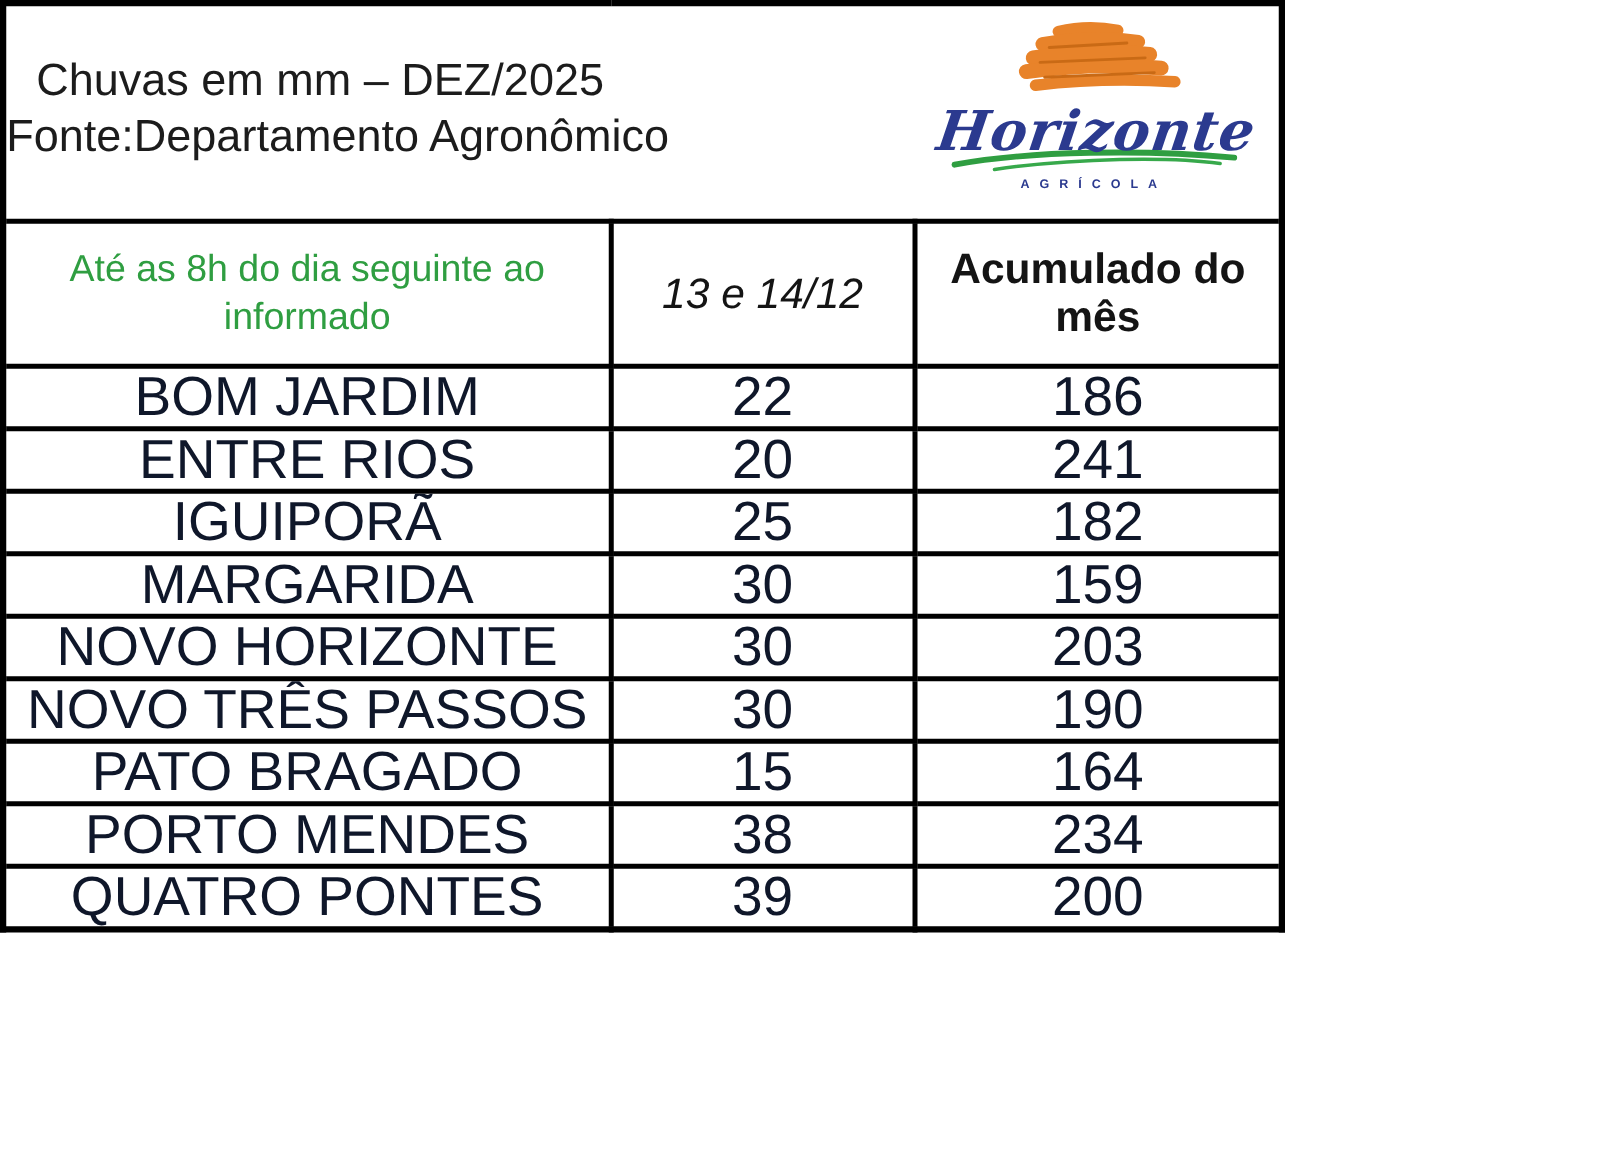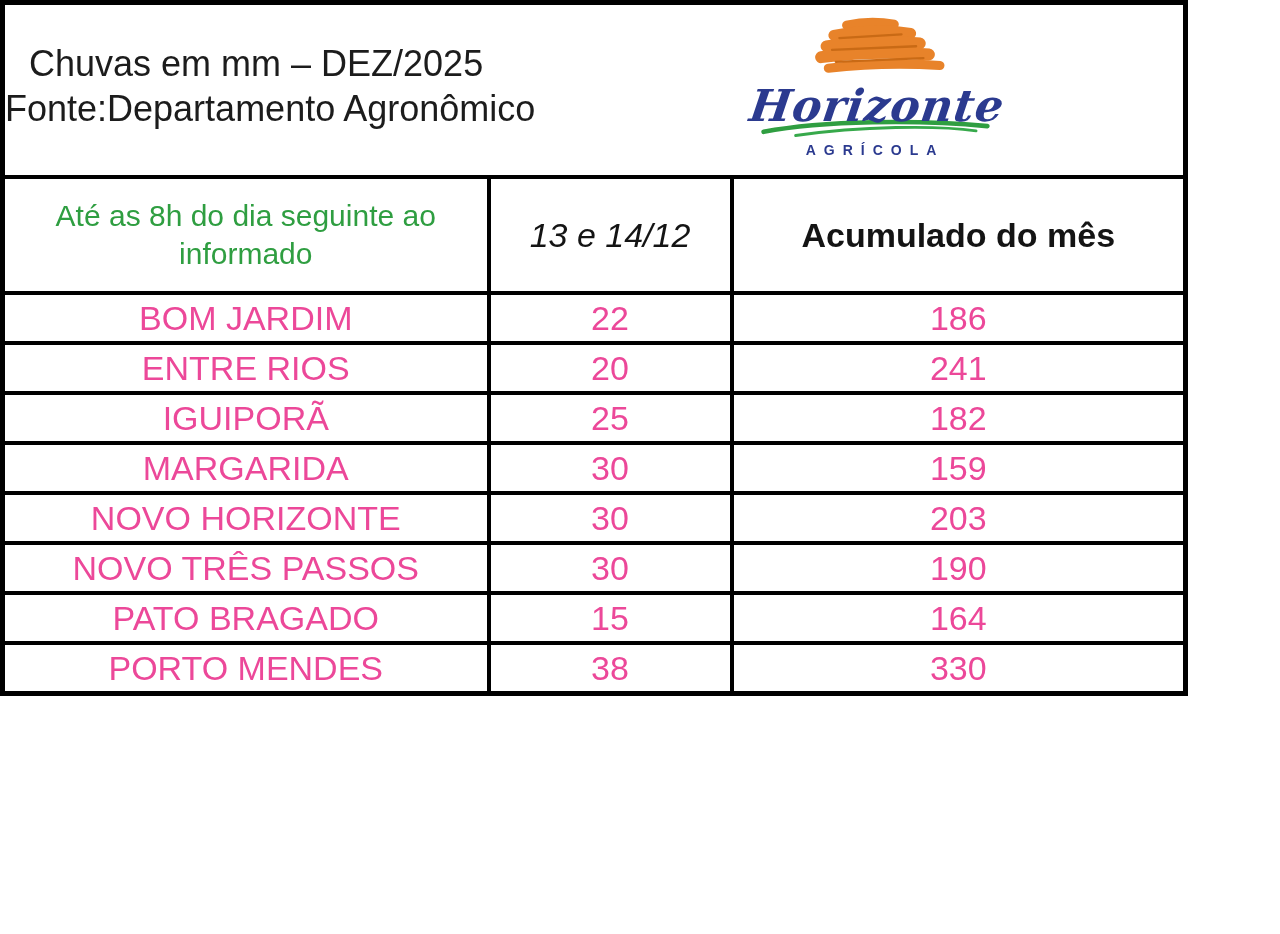--- a/index.html
+++ b/index.html
@@ -6,21 +6,21 @@
   .sheet{
     position:relative;
     width:1280px;height:934px;
     background:#ffffff;
     font-family:"Liberation Sans","DejaVu Sans",sans-serif;
     color:#1a1a1a;
     overflow:hidden;
   }
   table.rain{
     position:absolute;left:0;top:0;
-    width:1188px;
+    width:1028px;
     border-collapse:collapse;
     table-layout:fixed;
     border:5px solid #000;
   }
   table.rain td{
     border:4px solid #000;
     padding:0;
     text-align:center;
     vertical-align:middle;
     overflow:hidden;
@@ -39,35 +39,35 @@
     font-style:italic;font-weight:bold;
     font-size:44px;line-height:46px;
     color:#2b3a8f;
     transform:skewX(-8deg);
     margin-top:2px;
     letter-spacing:1px;
   }
   .logo-swoosh{display:block;margin:-12px auto 0 auto;}
   .logo-sub{
     margin-top:3px;
-    font-size:14px;font-weight:bold;
+    font-size:10px;font-weight:bold;
     letter-spacing:8px;
     color:#2b3a8f;
   }
   
   tr.header-row td{height:112px;}
   .h-loc{
     color:#2f9e41;
     font-size:30px;line-height:38px;
     max-width:420px;margin:0 auto;
   }
   .h-period{font-size:34px;color:#141414;font-style:italic;}
   .h-acc{font-size:34px;font-weight:bold;color:#141414;}
   
-  tr.data-row td{height:46px;font-size:34px;line-height:40px;color:#ec4899;text-align:center;}
+  tr.data-row td{height:46px;font-size:44px;line-height:40px;color:#0f172a;text-align:center;}
   tr.data-row td.c-loc{letter-spacing:0px;}
 </style>
 </head>
 <body>
 
 <div class="sheet">
   <table class="rain">
     <colgroup>
       <col style="width:486px">
       <col style="width:243px">
@@ -155,19 +155,24 @@
 
   <tr class="data-row">
     <td class="c-loc">PATO BRAGADO</td>
     <td class="c-val">15</td>
     <td class="c-acc">164</td>
   </tr>
 
   <tr class="data-row">
     <td class="c-loc">PORTO MENDES</td>
     <td class="c-val">38</td>
-    <td class="c-acc">330</td>
+    <td class="c-acc">234</td>
   </tr>
 
+  <tr class="data-row">
+    <td class="c-loc">QUATRO PONTES</td>
+    <td class="c-val">39</td>
+    <td class="c-acc">200</td>
+  </tr>
 
 </tbody>
   </table>
 </div>
 
 </body></html>

